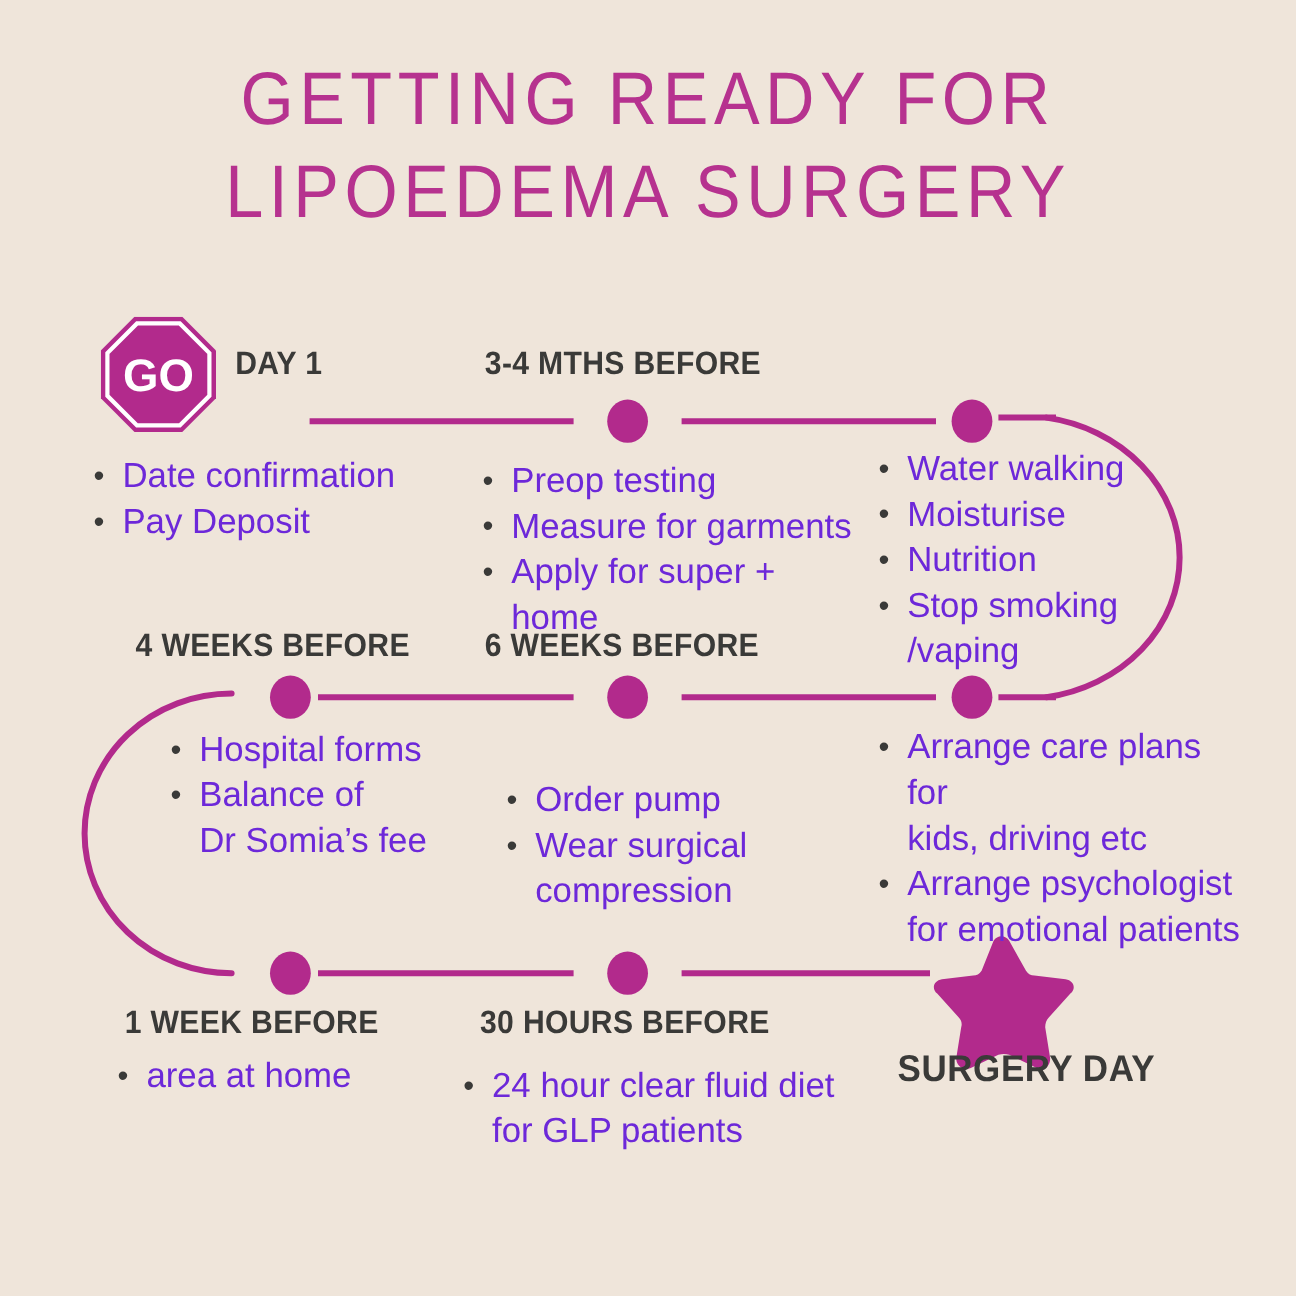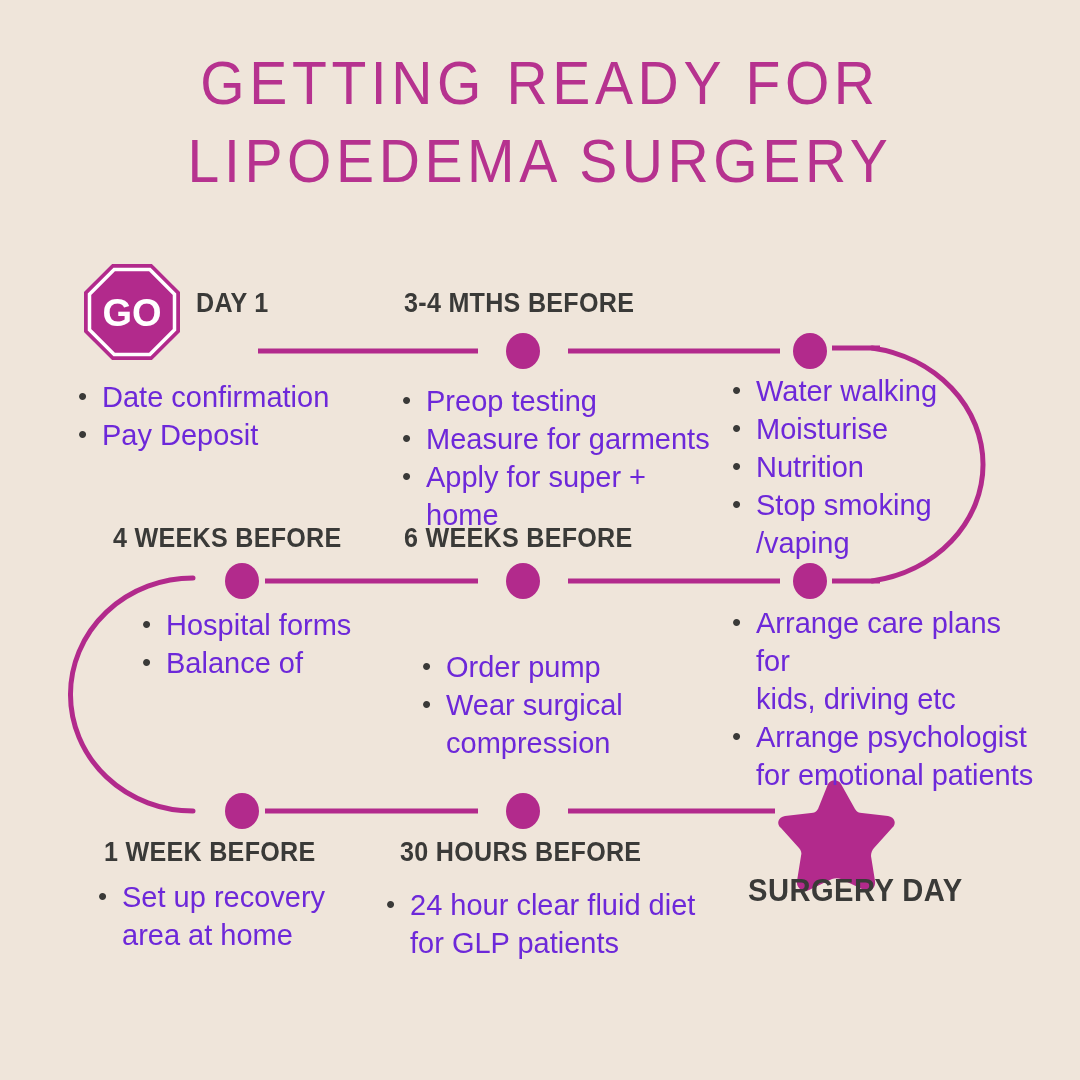--- a/index.html
+++ b/index.html
@@ -246,20 +246,21 @@
       <span class="cont">/vaping</span>
     </li>
   </ul>
 
   <ul class="bullets b-4weeks">
     <li>
       <span>Hospital forms</span>
     </li>
     <li>
       <span>Balance of</span>
+      <span class="cont">Dr Somia’s fee</span>
     </li>
   </ul>
 
   <ul class="bullets b-6weeks">
     <li>
       <span>Order pump</span>
     </li>
     <li>
       <span>Wear surgical</span>
       <span class="cont">compression</span>
@@ -272,21 +273,20 @@
       <span class="cont">kids, driving etc</span>
     </li>
     <li>
       <span>Arrange psychologist</span>
       <span class="cont">for emotional patients</span>
     </li>
   </ul>
 
   <ul class="bullets b-1week">
     <li>
-      <span>Set up recovery</span>
       <span class="cont">area at home</span>
     </li>
   </ul>
 
   <ul class="bullets b-30hours">
     <li>
       <span>24 hour clear fluid diet</span>
       <span class="cont">for GLP patients</span>
     </li>
   </ul>

